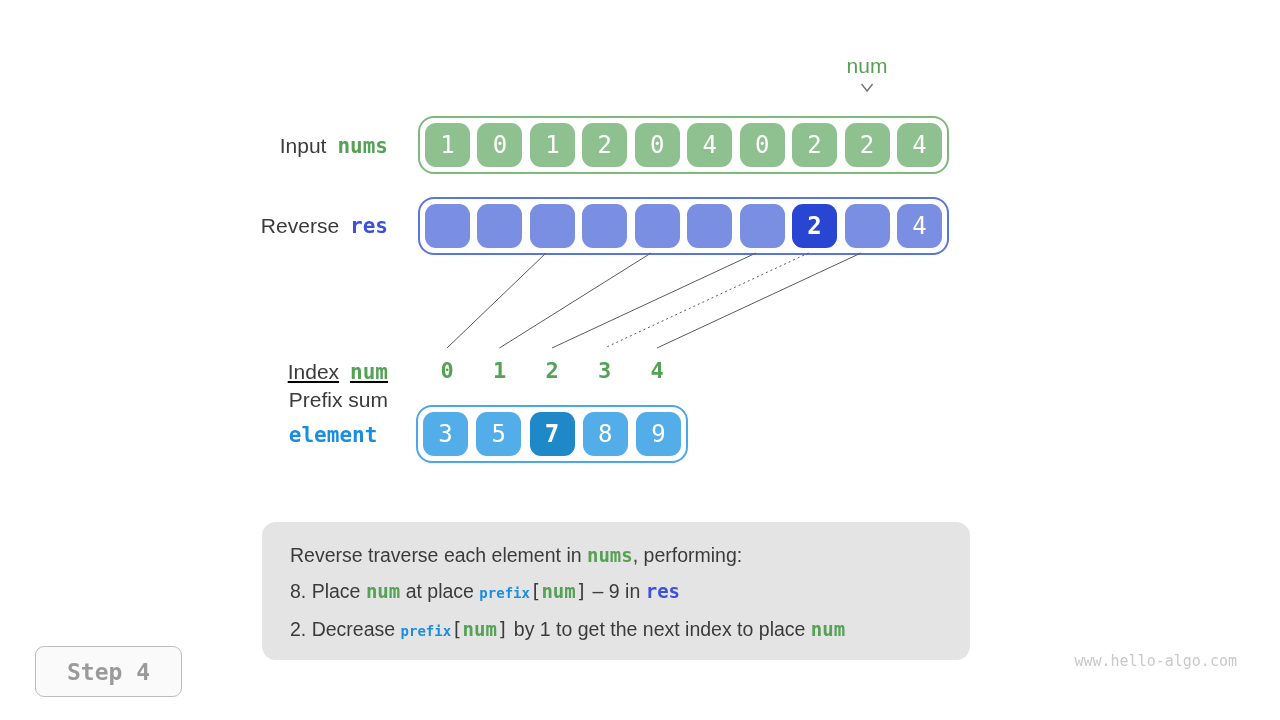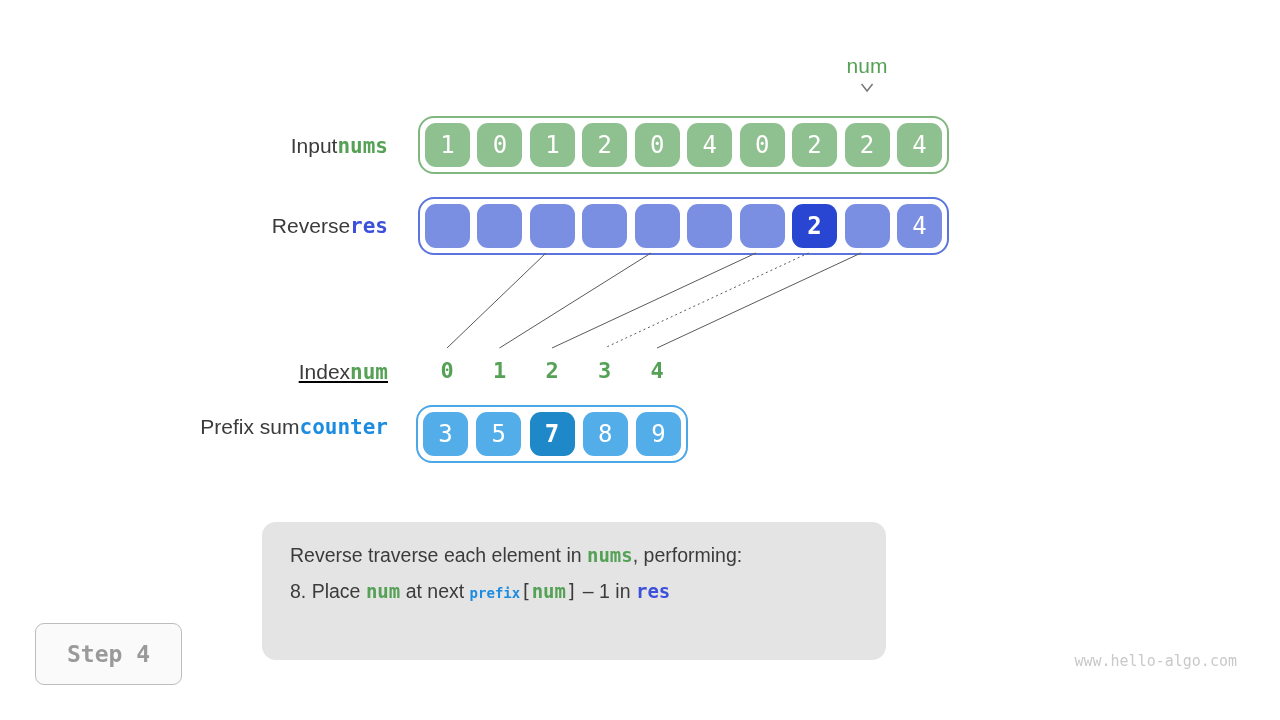--- a/index.html
+++ b/index.html
@@ -8,21 +8,21 @@
     --cyan-fill:#53ADE8; --cyan-border:#4BA7E6; --cyan-dark:#1E88C8; --blue-code-text:#1B8CE0;
     --text-dark:#3B3B3B; --note-bg:#E4E4E4; --line-gray:#5A5A5A;
     --step-text:#9A9A9A; --step-border:#BDBDBD; --step-bg:#FAFAFA;
     --watermark:#C9C9C9; --arrow-gray:#7A7A7A;
   }
   html,body{margin:0;padding:0;background:#fff;}
   .canvas{position:relative;width:1280px;height:720px;background:#fff;overflow:hidden;
           font-family:"Liberation Sans",sans-serif;}
 
   
-  .side-label{position:absolute;right:892px;display:flex;align-items:flex-start;
+  .side-label{position:absolute;right:892px;display:flex;align-items:flex-start;gap:11px;
               transform:translateY(-50%);white-space:nowrap;}
   .side-label .plain{font-size:21px;color:var(--text-dark);}
   .side-label .code{font-family:"DejaVu Sans Mono",monospace;font-weight:bold;font-size:21px;}
   .code.green{color:var(--green-text);}
   .code.indigo{color:var(--indigo-text);}
   .code.blue{color:var(--blue-code-text);}
 
   
   .array{position:absolute;display:flex;align-items:center;justify-content:space-between;
          padding:4px 5px;border:2px solid;border-radius:16px;background:#fff;box-sizing:border-box;}
@@ -47,30 +47,30 @@
   .pointer svg{display:block;margin:0 auto;}
 
   
   .index-num{position:absolute;top:358px;transform:translateX(-50%);
              font-family:"DejaVu Sans Mono",monospace;font-weight:bold;font-size:22px;
              color:var(--green-text);}
 
   #connections{position:absolute;left:0;top:0;pointer-events:none;}
 
   
-  .note{position:absolute;left:262px;top:522px;width:624px;height:138px;box-sizing:border-box;
+  .note{position:absolute;left:262px;top:522px;width:708px;height:138px;box-sizing:border-box;
         background:var(--note-bg);border-radius:14px;padding:15px 28px;}
   .note-line{font-size:19.5px;line-height:36px;color:var(--text-dark);white-space:nowrap;}
   .note-line .r-plain{color:var(--text-dark);}
   .note-line .r-bracket{font-family:"DejaVu Sans Mono",monospace;color:var(--text-dark);font-size:19px;}
   .note-line .r-green{font-family:"DejaVu Sans Mono",monospace;font-weight:bold;font-size:19px;color:var(--green-text);}
   .note-line .r-blue{font-family:"DejaVu Sans Mono",monospace;font-weight:bold;font-size:14px;color:var(--blue-code-text);}
   .note-line .r-indigo{font-family:"DejaVu Sans Mono",monospace;font-weight:bold;font-size:19px;color:var(--indigo-text);}
 
-  .step-badge{position:absolute;left:35px;top:623px;width:147px;height:62px;box-sizing:border-box;
+  .step-badge{position:absolute;left:35px;top:646px;width:147px;height:51px;box-sizing:border-box;
               border:1.5px solid var(--step-border);border-radius:9px;background:var(--step-bg);
               display:flex;align-items:center;justify-content:center;
               font-family:"DejaVu Sans Mono",monospace;font-weight:bold;font-size:23px;color:var(--step-text);}
   .watermark{position:absolute;right:43px;top:652px;font-family:"DejaVu Sans Mono",monospace;
              font-size:15px;color:var(--watermark);}
 </style>
 </head>
 <body>
 
 <div class="canvas">
@@ -87,23 +87,23 @@
     <span class="code green">nums</span>
   </div>
   <div class="side-label" style="top:226px;">
     <span class="plain">Reverse</span>
     <span class="code indigo">res</span>
   </div>
   <div class="side-label" style="top:372px;text-decoration:underline;">
     <span class="plain">Index</span>
     <span class="code green">num</span>
   </div>
-  <div class="side-label" style="top:427px;">
+  <div class="side-label" style="top:417px;flex-direction:column;">
     <span class="plain">Prefix sum</span>
-    <span class="code blue">counter</span>
+    <span class="code blue">element</span>
   </div>
 
   <div class="array green-box" id="nums-box">
       <div class="cell">1</div>
       <div class="cell">0</div>
       <div class="cell">1</div>
       <div class="cell">2</div>
       <div class="cell">0</div>
       <div class="cell">4</div>
       <div class="cell">0</div>
@@ -143,18 +143,19 @@
   <div class="array cyan-box" id="counter-box">
       <div class="cell">3</div>
       <div class="cell">5</div>
       <div class="cell hl">7</div>
       <div class="cell">8</div>
       <div class="cell">9</div>
     </div>
 
   <div class="note" id="note-box">
       <div class="note-line"><span class="r-plain">Reverse traverse each element in </span><span class="r-green">nums</span><span class="r-plain">, performing:</span></div>
-      <div class="note-line"><span class="r-plain">8. Place </span><span class="r-green">num</span><span class="r-plain"> at next </span><span class="r-blue">prefix</span><span class="r-bracket">[</span><span class="r-green">num</span><span class="r-bracket">]</span><span class="r-plain"> – 1 in </span><span class="r-indigo">res</span></div>
+      <div class="note-line"><span class="r-plain">8. Place </span><span class="r-green">num</span><span class="r-plain"> at place </span><span class="r-blue">prefix</span><span class="r-bracket">[</span><span class="r-green">num</span><span class="r-bracket">]</span><span class="r-plain"> – 9 in </span><span class="r-indigo">res</span></div>
+      <div class="note-line"><span class="r-plain">2. Decrease </span><span class="r-blue">prefix</span><span class="r-bracket">[</span><span class="r-green">num</span><span class="r-bracket">]</span><span class="r-plain"> by 1 to get the next index to place </span><span class="r-green">num</span></div>
     </div>
 
   <div class="step-badge">Step 4</div>
   <div class="watermark">www.hello-algo.com</div>
 </div>
 
 </body></html>

